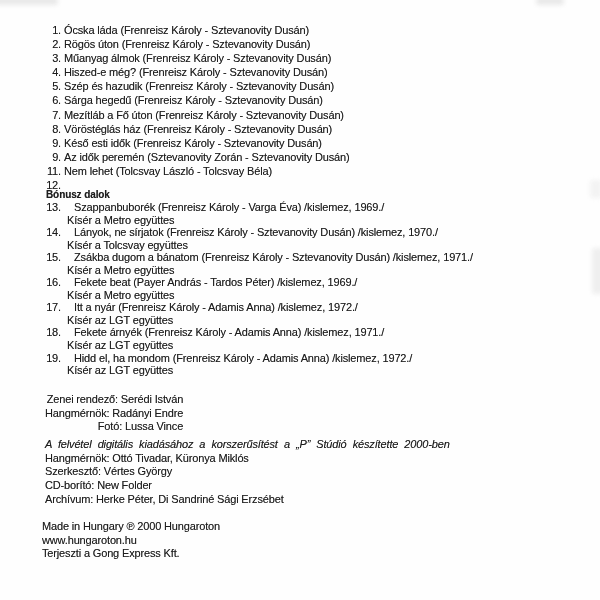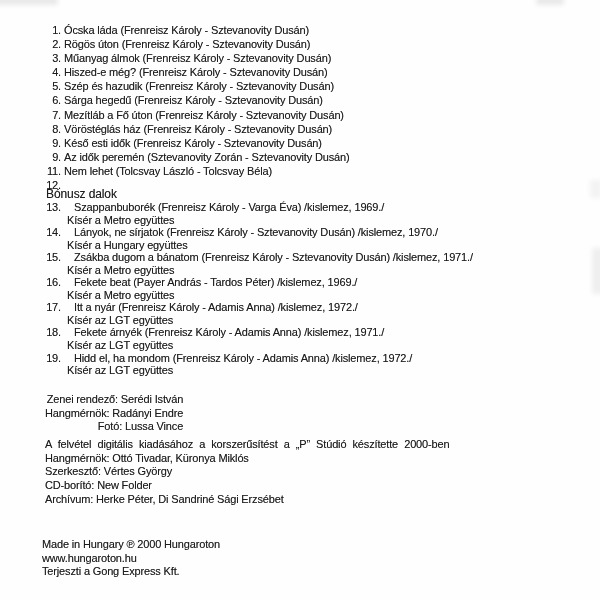--- a/index.html
+++ b/index.html
@@ -18,32 +18,32 @@
     text-shadow:0 0 0.5px rgba(40,40,40,0.55);
     white-space:nowrap;
   }
   
   .main-list{position:absolute;top:23px;left:46px;}
   .trow{display:flex;line-height:14.1px;}
   .num{flex:none;width:15px;text-align:right;margin-right:3px;}
   
   .bonus-header{
     position:absolute;top:188px;left:46px;
-    font-weight:normal;font-size:12px;line-height:13px;
+    font-weight:bold;font-size:10px;line-height:13px;
     letter-spacing:-0.1px;
     text-shadow:0 0 0.5px rgba(40,40,40,0.55);
   }
   .bonus-list{position:absolute;top:201px;left:46px;}
   .btrack .brow{display:flex;line-height:12.55px;gap:10px;}
   .btrack .bsub{line-height:12.55px;padding-left:21px;}
   
   .credits-1{position:absolute;top:393px;left:45px;line-height:13.7px;text-align:right;}
   .credits-2{position:absolute;top:438px;left:45px;line-height:13.7px;}
-  .justified{word-spacing:3.2px;}
-  .footer{position:absolute;top:520px;left:42px;line-height:13.6px;margin-top:18px;}
+  .justified{word-spacing:3.2px;font-style:italic;}
+  .footer{position:absolute;top:520px;left:42px;line-height:13.6px;}
   .line{display:block;}
   
   .artifact{position:absolute;background:#e9e9e9;filter:blur(2px);border-radius:3px;}
   .artifact.a1{left:-6px;top:-3px;width:64px;height:8px;}
   .artifact.a2{left:536px;top:-3px;width:28px;height:8px;}
   .artifact.a3{left:592px;top:248px;width:12px;height:46px;background:#efefef;}
   .artifact.a4{left:590px;top:180px;width:12px;height:18px;background:#f3f3f3;}
 </style>
 </head>
 <body>
@@ -113,21 +113,21 @@
           <span class="num">13.</span>
           <span>Szappanbuborék (Frenreisz Károly - Varga Éva) /kislemez, 1969./</span>
         </div>
       <div class="bsub">Kísér a Metro együttes</div>
     </div>
     <div class="btrack">
       <div class="brow">
           <span class="num">14.</span>
           <span>Lányok, ne sírjatok (Frenreisz Károly - Sztevanovity Dusán) /kislemez, 1970./</span>
         </div>
-      <div class="bsub">Kísér a Hungary együttes</div>
+      <div class="bsub">Kísér a Tolcsvay együttes</div>
     </div>
     <div class="btrack">
       <div class="brow">
           <span class="num">15.</span>
           <span>Zsákba dugom a bánatom (Frenreisz Károly - Sztevanovity Dusán) /kislemez, 1971./</span>
         </div>
       <div class="bsub">Kísér a Metro együttes</div>
     </div>
     <div class="btrack">
       <div class="brow">

